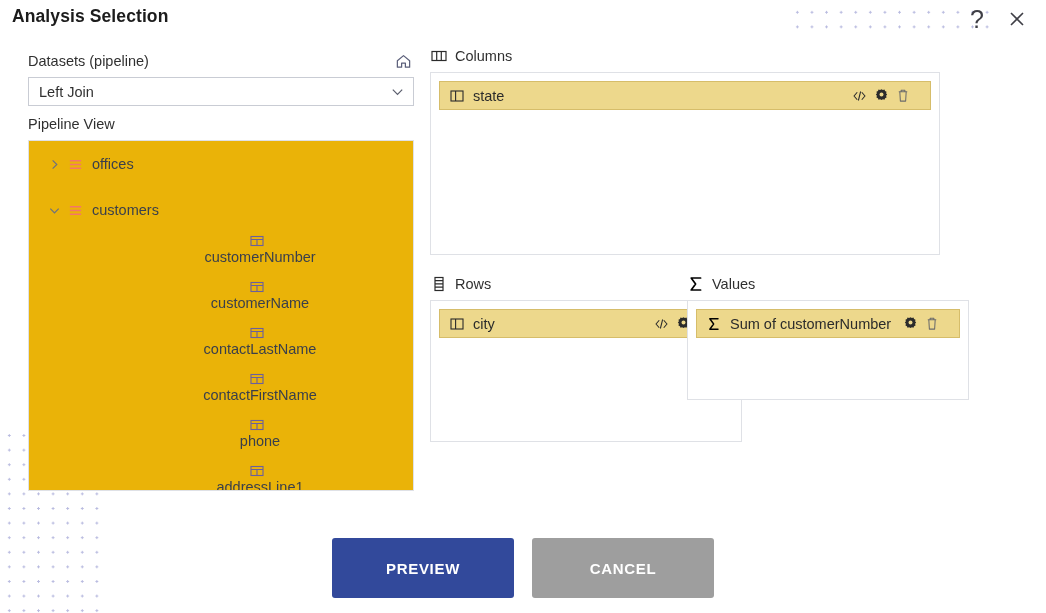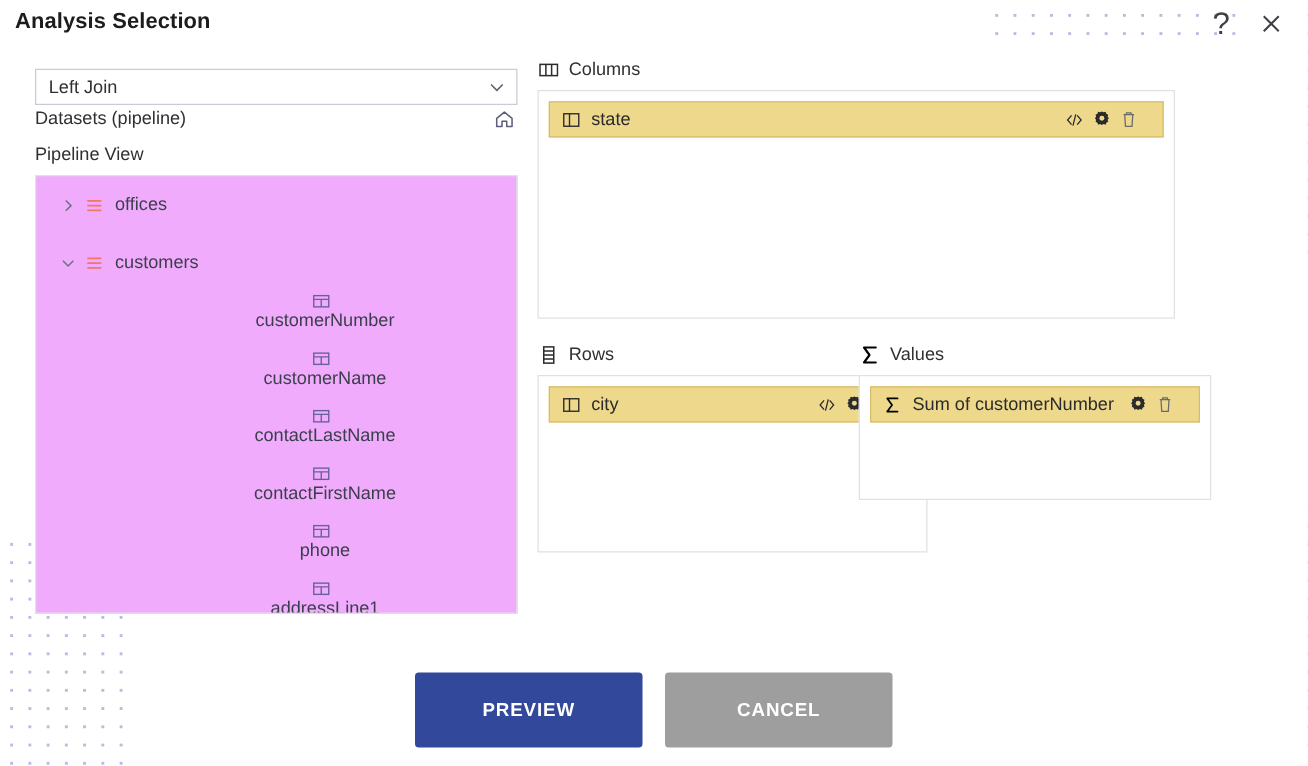--- a/index.html
+++ b/index.html
@@ -114,21 +114,21 @@
     align-items: center;
     justify-content: center;
   }
   #pipeline-view-label { margin-top: 8px; }
 
   
   #tree-box {
     margin-top: 6px;
     height: 351px;
     border: 1px solid #dfe1e6;
-    background: #f0abfc;
+    background: #eab308;
     overflow: hidden;
     box-sizing: border-box;
     position: relative;
   }
   .tree-node {
     display: flex;
     align-items: center;
     height: 46px;
     padding-left: 14px;
     font-size: 14.5px;
@@ -268,34 +268,34 @@
   <div class="hdr-icon" id="help-icon">?</div>
 
   <div class="hdr-icon" id="close-icon">
     <svg width="20" height="20" viewBox="0 0 20 20" aria-hidden="true">
       <path d="M4 4 L16 16 M16 4 L4 16" stroke="#3f3f46" stroke-width="1.6" fill="none"></path>
     </svg>
   </div>
 
   <div id="left-col">
 
+    <div id="datasets-row">
+      <span class="field-label">Datasets (pipeline)</span>
+      <span id="home-icon">
+        <svg width="17" height="17" viewBox="0 0 18 18" aria-hidden="true">
+          <path d="M2.5 8.2 L9 2.8 L15.5 8.2 L15.5 15 L11 15 L11 10.6 L7 10.6 L7 15 L2.5 15 Z" fill="none" stroke="#5b5f7a" stroke-width="1.3" stroke-linejoin="round"></path>
+        </svg>
+      </span>
+    </div>
+
     <div id="pipeline-select">
       <span class="sel-value">Left Join</span>
       <span class="chevron-down">
         <svg width="15" height="15" viewBox="0 0 16 16" aria-hidden="true">
           <path d="M3 6 L8 11 L13 6" fill="none" stroke="#5b5f6e" stroke-width="1.3"></path>
-        </svg>
-      </span>
-    </div>
-
-    <div id="datasets-row">
-      <span class="field-label">Datasets (pipeline)</span>
-      <span id="home-icon">
-        <svg width="17" height="17" viewBox="0 0 18 18" aria-hidden="true">
-          <path d="M2.5 8.2 L9 2.8 L15.5 8.2 L15.5 15 L11 15 L11 10.6 L7 10.6 L7 15 L2.5 15 Z" fill="none" stroke="#5b5f7a" stroke-width="1.3" stroke-linejoin="round"></path>
         </svg>
       </span>
     </div>
 
     <div class="field-label" id="pipeline-view-label">Pipeline View</div>
 
     <div id="tree-box">
 
       <div class="tree-node">
         <span class="twisty">

